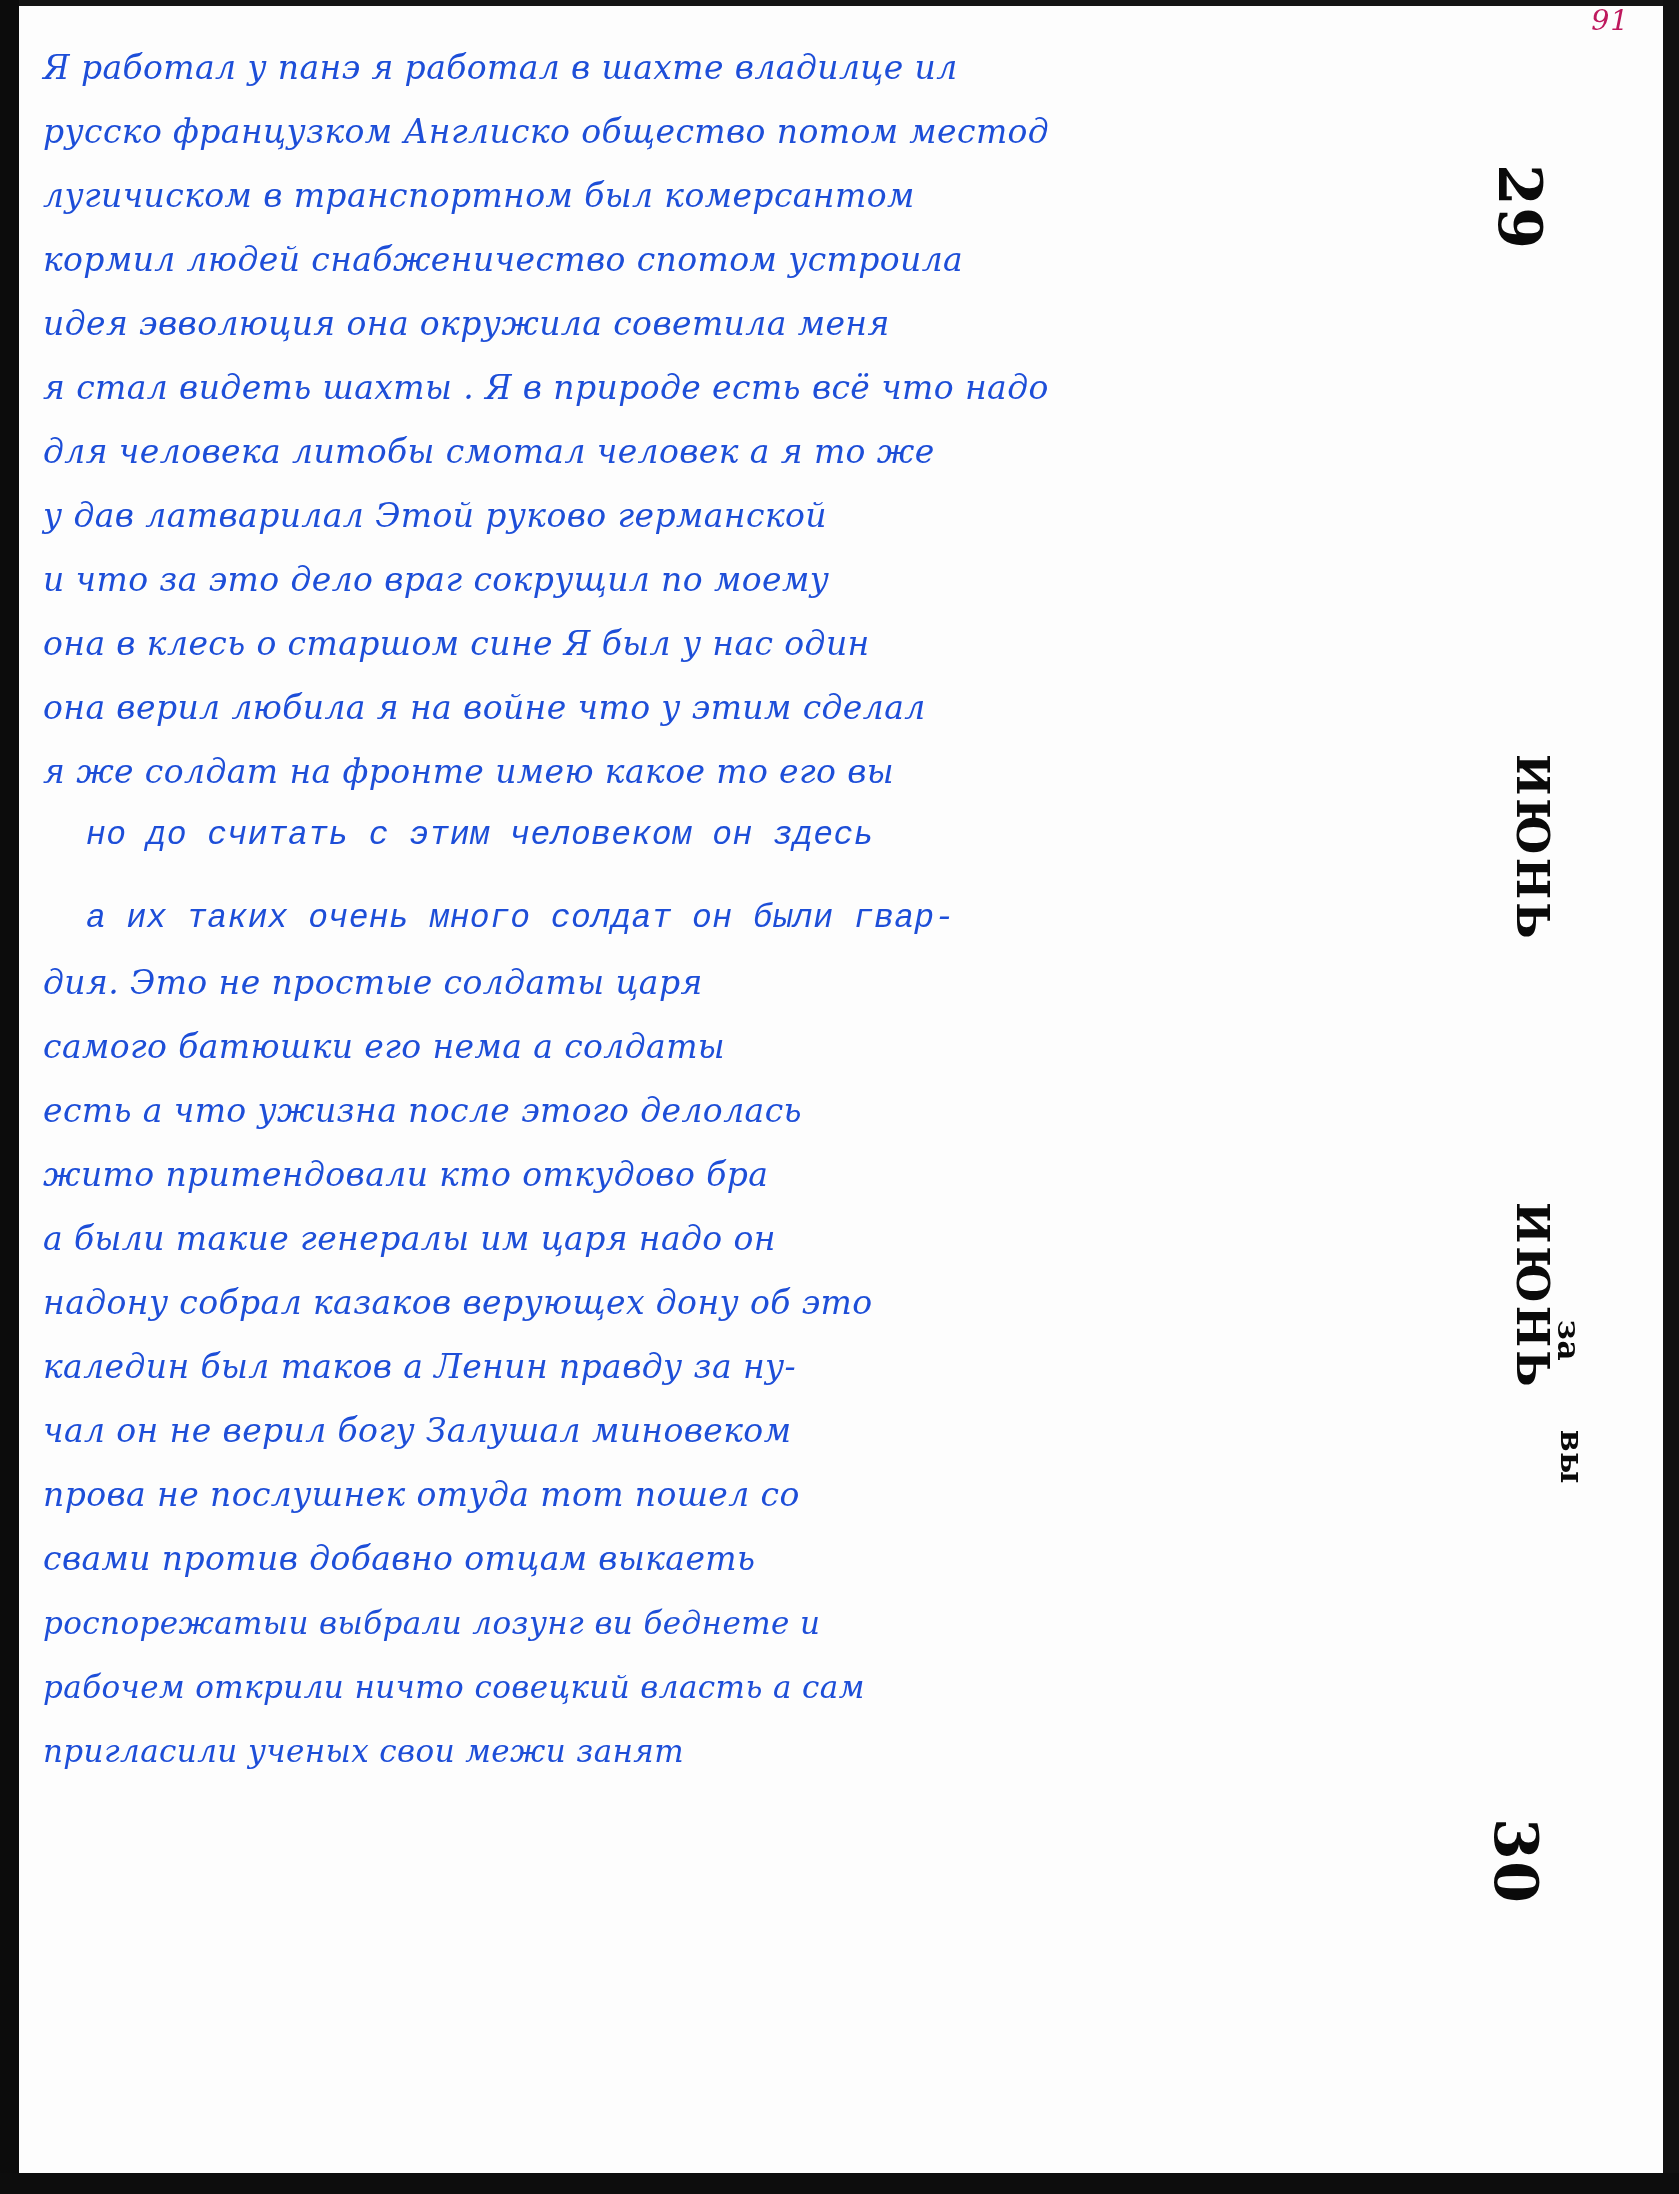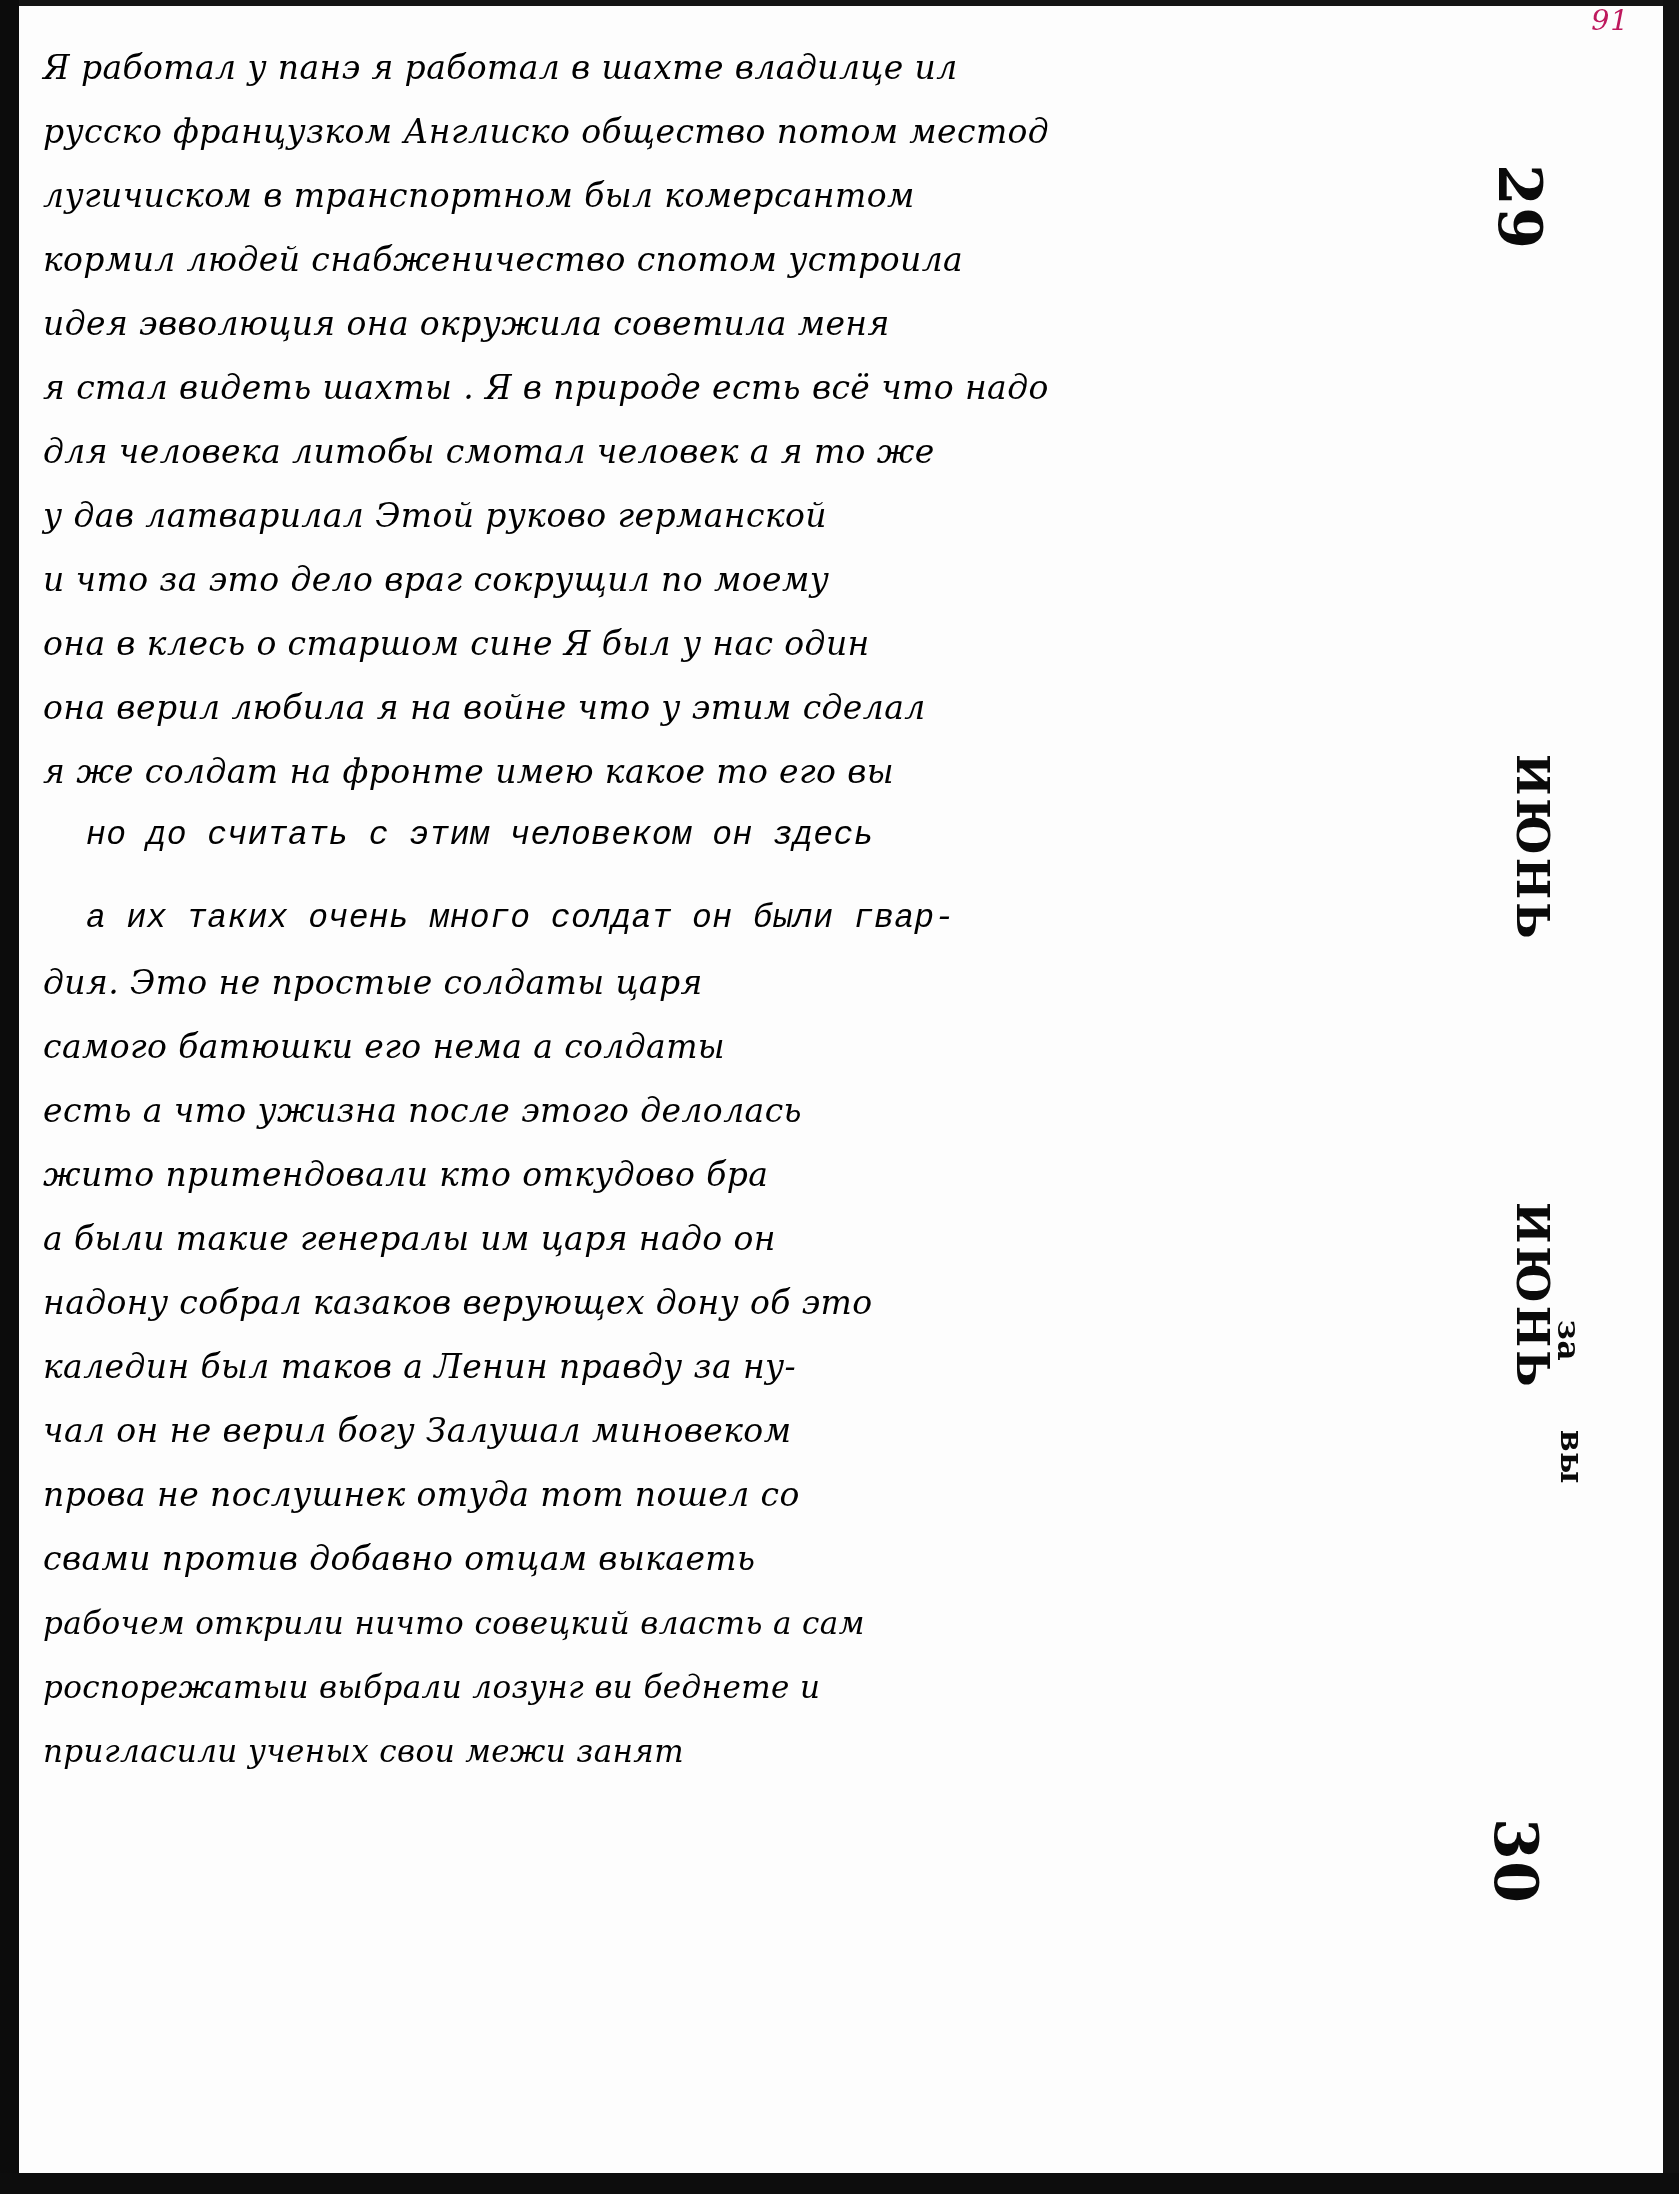--- a/index.html
+++ b/index.html
@@ -67,21 +67,21 @@
     position: absolute;
     left: 43px;
     top: 36px;
     width: 1487px;
   }
   .hand-line {
     font-family: "DejaVu Serif", serif;
     font-style: italic;
     font-size: 33px;
     line-height: 64px;
-    color: #000000;
+    color: #1d4ed8;
     white-space: nowrap;
     letter-spacing: 0.4px;
     transform-origin: left center;
   }
   .hand-line.indent {
     padding-left: 43px;
     font-family: Liberation Mono, monospace;
   }
   .hand-line.gap {
     margin-top: 18.5px;
@@ -167,22 +167,22 @@
       <div class="hand-line">дия. Это не простые солдаты царя</div>
       <div class="hand-line">самого батюшки его нема а солдаты</div>
       <div class="hand-line">есть а что ужизна после этого делолась</div>
       <div class="hand-line">жито притендовали кто откудово бра</div>
       <div class="hand-line">а были такие генералы им царя надо он</div>
       <div class="hand-line">надону собрал казаков верующех дону об это</div>
       <div class="hand-line">каледин был таков а Ленин правду за ну-</div>
       <div class="hand-line">чал он не верил богу Залушал миновеком</div>
       <div class="hand-line">прова не послушнек отуда тот пошел со</div>
       <div class="hand-line">свами против добавно отцам выкаеть</div>
+      <div class="hand-line small">роспорежатыи выбрали лозунг ви беднете и</div>
       <div class="hand-line small">рабочем открили ничто совецкий власть а сам</div>
-      <div class="hand-line small">роспорежатыи выбрали лозунг ви беднете и</div>
       <div class="hand-line small">пригласили ученых свои межи занят</div>
     </div>
 
     <div class="margin-stamp stamp-num" id="stamp-29">29</div>
     <div class="margin-stamp stamp-word" id="stamp-iyun-1">ИЮНЬ</div>
     <div class="margin-stamp stamp-word" id="stamp-iyun-2">ИЮНЬ</div>
     <div class="margin-stamp stamp-small" id="stamp-za">за</div>
     <div class="margin-stamp stamp-small" id="stamp-vy">вы</div>
     <div class="margin-stamp stamp-num" id="stamp-30">30</div>
 

